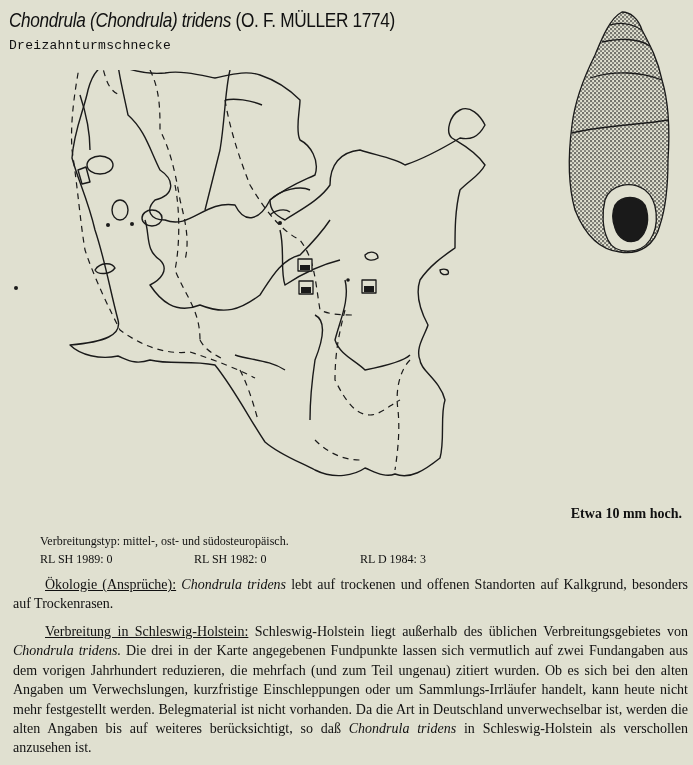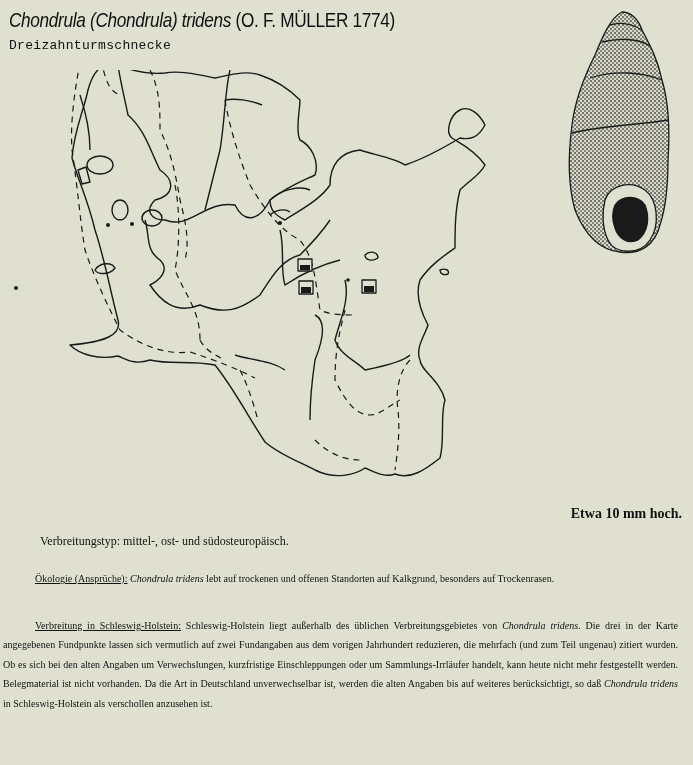--- a/index.html
+++ b/index.html
@@ -27,23 +27,24 @@
     position:absolute; right:11px; top:506px; font-size:14px;font-weight:bold;
   }
   .meta {
     position:absolute; left:40px; top:532px;
     font-size:12px; line-height:18px;
   }
   .rl-row { display:flex; }
   .rl-row span { display:inline-block; }
   .rl1 { width:154px; } .rl2 { width:166px; }
   .para {
-    position:absolute; left:3px; width:675px;
-    font-size:10px; line-height:19.4px; text-align:justify;
+    position:absolute; left:13px; width:675px;
+    font-size:14px; line-height:19.4px; text-align:justify;
     text-indent:32px;
+    margin-top:6px;
   }
   .para .heading { text-decoration:underline; }
   .para i { font-style:italic; }
   #p1 { top:569px; }
   #p2 { top:616px; }
 </style>
 </head>
 <body>
 
 <div class="title">
@@ -121,17 +122,22 @@
   <path d="M40,78 C65,70 92,72 112,80"></path>
   <path d="M22,133 C55,125 90,125 118,120"></path>
   <path d="M55,200 C60,185 80,180 95,190 C108,200 110,225 100,240 C90,255 65,255 58,240 C52,228 52,212 55,200 Z" fill="#e0e0d0"></path>
   <path d="M65,205 C72,195 88,195 95,205 C100,218 98,232 88,240 C78,245 68,238 65,228 C62,220 62,212 65,205 Z" fill="#1a1a1a"></path>
 </svg>
 
 <div class="size-note">Etwa 10 mm hoch.</div>
 
 <div class="meta">
   <div>Verbreitungstyp: mittel-, ost- und südosteuropäisch.</div>
+  <div class="rl-row">
+    <span class="rl1">RL SH 1989: 0</span>
+    <span class="rl2">RL SH 1982: 0</span>
+    <span>RL D 1984: 3</span>
+  </div>
 </div>
 
 <div class="para" id="p1"><span class="heading">Ökologie (Ansprüche):</span> <i>Chondrula tridens</i><span> lebt auf trockenen und offenen Standorten auf Kalkgrund, besonders auf Trockenrasen.</span></div>
 
 <div class="para" id="p2"><span class="heading">Verbreitung in Schleswig-Holstein:</span><span> Schleswig-Holstein liegt außerhalb des üblichen Verbreitungsgebietes von </span><i>Chondrula tridens.</i><span> Die drei in der Karte angegebenen Fundpunkte lassen sich vermutlich auf zwei Fundangaben aus dem vorigen Jahrhundert reduzieren, die mehrfach (und zum Teil ungenau) zitiert wurden. Ob es sich bei den alten Angaben um Verwechslungen, kurzfristige Einschleppungen oder um Sammlungs-Irrläufer handelt, kann heute nicht mehr festgestellt werden. Belegmaterial ist nicht vorhanden. Da die Art in Deutschland unverwechselbar ist, werden die alten Angaben bis auf weiteres berücksichtigt, so daß </span><i>Chondrula tridens</i><span> in Schleswig-Holstein als verschollen anzusehen ist.</span></div>
 
 </body></html>

